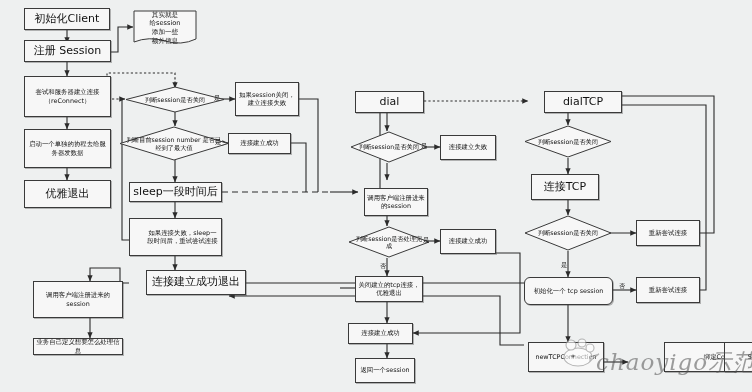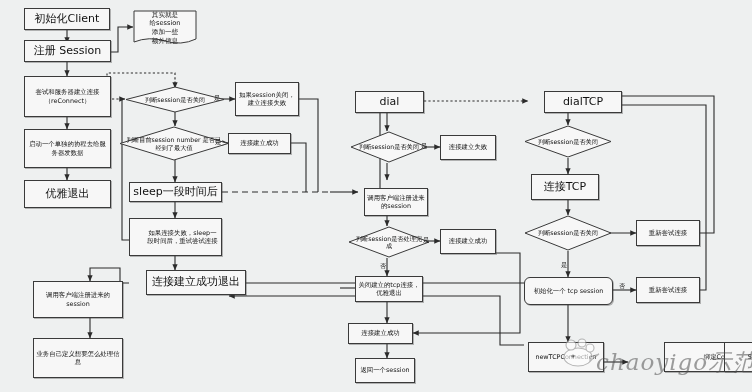--- a/index.html
+++ b/index.html
@@ -230,21 +230,21 @@
   </div>
 
   <div class="node" style="left:24px; top:180px; width:87px; height:28px;">
     <span class="txt">优雅退出</span>
   </div>
 
   <div class="node small" style="left:33px; top:281px; width:90px; height:37px;">
     <span class="txt">调用客户端注册进来的session</span>
   </div>
 
-  <div class="node small" style="left:33px; top:338px; width:90px; height:40px;">
+  <div class="node small" style="left:33px; top:338px; width:90px; height:17px;">
     <span class="txt">业务自己定义想要怎么处理信息</span>
   </div>
 
   <div class="diamond" style="left:125px; top:86px; width:100px; height:27px;">
     <svg class="dshape" viewBox="0 0 100 27" preserveAspectRatio="none">
       <polygon points="50,1 99,13.5 50,26 1,13.5" fill="#f7f7f7" stroke="#3a3a3a" stroke-width="1"></polygon>
     </svg>
     <span class="dtxt">判断session是否关闭</span>
   </div>
 

